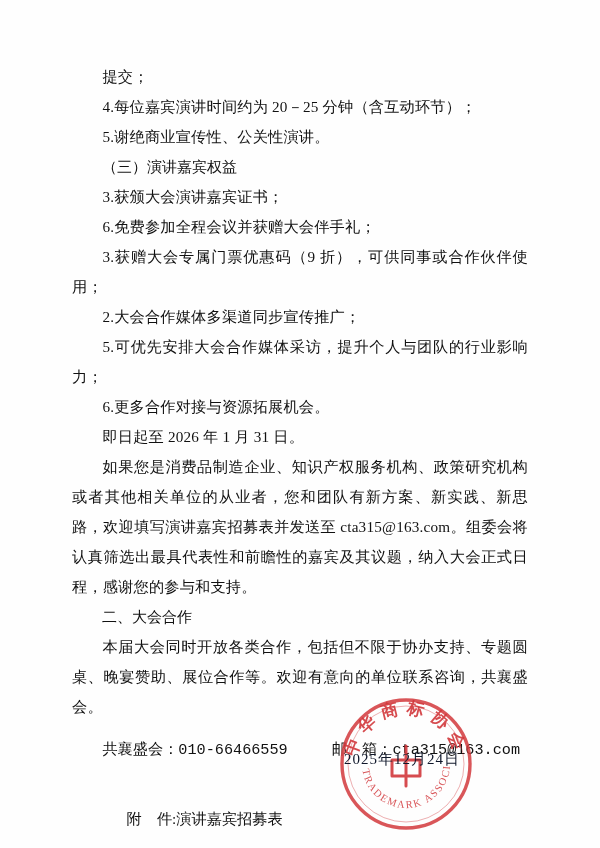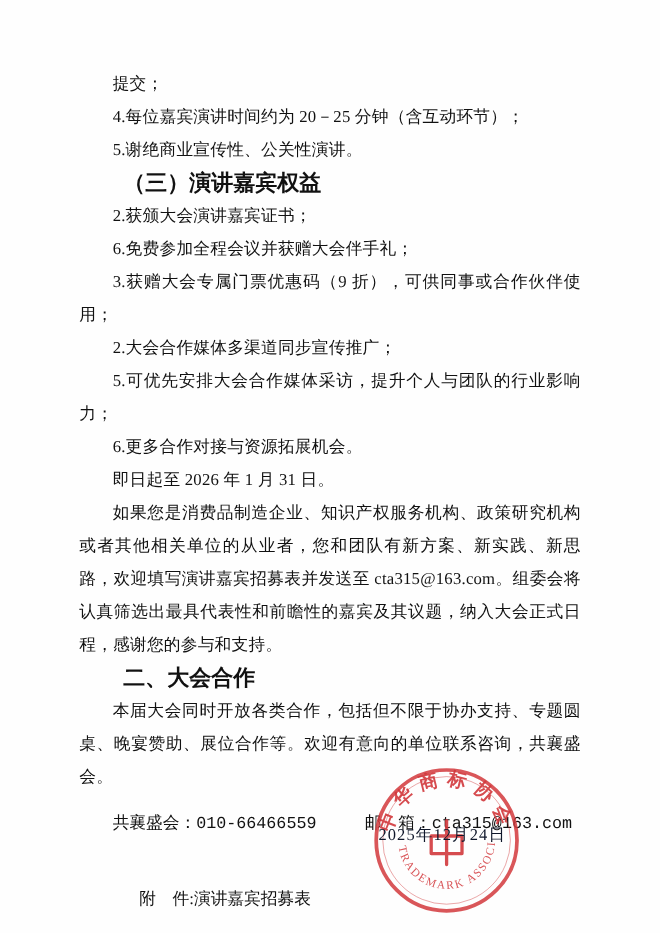--- a/index.html
+++ b/index.html
@@ -35,23 +35,23 @@
     line-height: 30px;
     text-align: justify;
     text-justify: inter-ideograph;
     margin: 0;
     letter-spacing: 0.2px;
   }
   .indent2 {
     text-indent: 2em;
   }
   .heading {
-    font-weight: bold;
+    font-weight: normal;
     text-indent: 2em;
-    font-size: 20px;
+    font-size: 15px;
     line-height: 30px;
     margin: 0;
     font-family: "Liberation Serif", "DejaVu Serif", serif;
   }
   .contact-line {
     font-size: 15.2px;
     line-height: 30px;
     margin: 0;
     text-indent: 2em;
   }
@@ -97,21 +97,21 @@
 <div class="page">
 
   <div class="body-text">
 
     <p class="para indent2">提交；</p>
     <p class="para indent2">4.每位嘉宾演讲时间约为 20－25 分钟（含互动环节）；</p>
     <p class="para indent2">5.谢绝商业宣传性、公关性演讲。</p>
 
     <p class="heading">（三）演讲嘉宾权益</p>
 
-    <p class="para indent2">2.获颁大会演讲嘉宾证书；</p>
+    <p class="para indent2">3.获颁大会演讲嘉宾证书；</p>
     <p class="para indent2">6.免费参加全程会议并获赠大会伴手礼；</p>
     <p class="para indent2">3.获赠大会专属门票优惠码（9 折），可供同事或合作伙伴使用；</p>
     <p class="para indent2">2.大会合作媒体多渠道同步宣传推广；</p>
     <p class="para indent2">5.可优先安排大会合作媒体采访，提升个人与团队的行业影响力；</p>
     <p class="para indent2">6.更多合作对接与资源拓展机会。</p>
 
     <p class="para indent2">即日起至 2026 年 1 月 31 日。</p>
 
     <p class="para indent2">如果您是消费品制造企业、知识产权服务机构、政策研究机构或者其他相关单位的从业者，您和团队有新方案、新实践、新思路，欢迎填写演讲嘉宾招募表并发送至 cta315@163.com。组委会将认真筛选出最具代表性和前瞻性的嘉宾及其议题，纳入大会正式日程，感谢您的参与和支持。</p>
 

